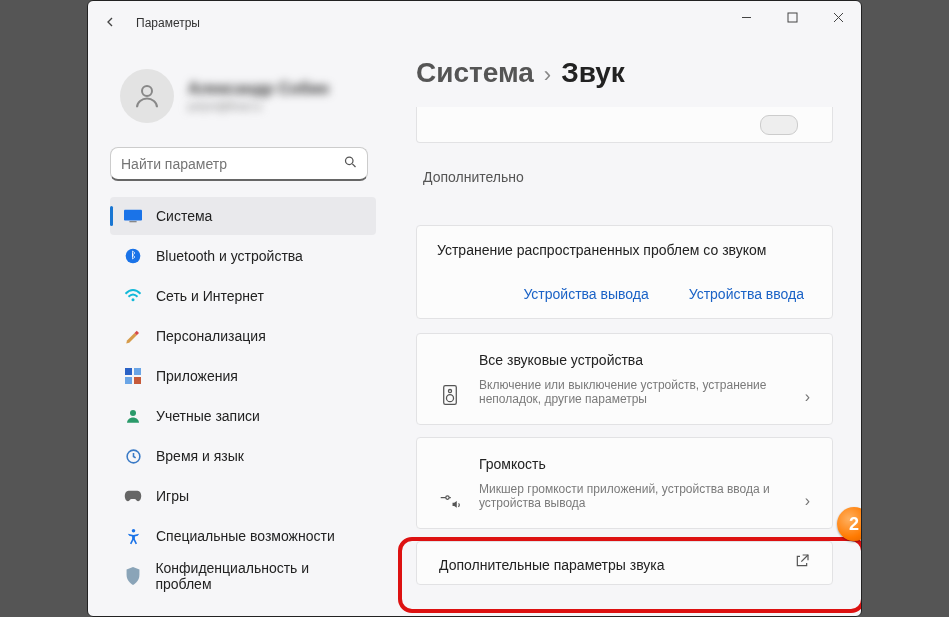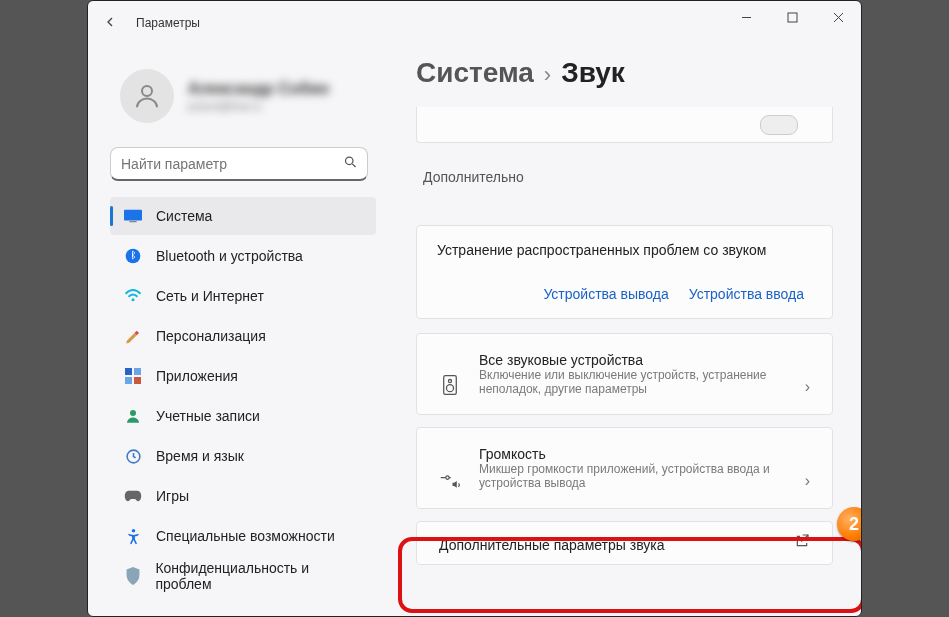--- a/index.html
+++ b/index.html
@@ -36,28 +36,28 @@
   
   .main { flex:1; padding: 12px 28px 0 28px; overflow-y:auto; position:relative;}
   .breadcrumbs { display:flex; align-items:center; gap:10px; font-size:28px; font-weight:600; color:#222; margin-bottom:18px;}
   .bc-parent { color:#555; }
   .bc-sep { color:#888; font-weight:400; font-size:22px; padding-top:4px;}
   .card-partial { border:1px solid #e2e2e4; border-radius:0 0 4px 4px; background:#fcfcfc; height:36px; border-top:none; margin-bottom:26px; position:relative;}
   .card-partial::after{ content:""; position:absolute; right:34px; top:50%; transform:translateY(-50%); width:36px; height:18px; border-radius:9px; background:#eee; border:1px solid #ccc;}
   .section-title { font-size:14px; color:#555; margin: 4px 0 14px 7px;}
   .card { border:1px solid #e2e2e4; border-radius:4px; background:#fcfcfc; padding:16px 20px; margin-bottom:14px;margin-top:40px;}
   .trouble-card { display:flex; flex-direction:column; gap:28px;}
-  .trouble-links { display:flex; justify-content:flex-end; gap:20px; padding-right:8px;}
+  .trouble-links { display:flex; justify-content:flex-end; gap:40px; padding-right:8px;}
   .trouble-links a { color:#1a62c6; text-decoration:none; font-size:14px; cursor:pointer;}
   .row-card { display:flex; align-items:flex-end; gap:18px; padding:18px 22px; border:1px solid #e2e2e4;
     border-radius:4px; background:#fcfcfc; margin-bottom:12px; position:relative; cursor:pointer;}
   .row-icon { width:22px; display:flex; align-items:center; justify-content:center; color:#555;}
   .row-text { flex:1; }
   .row-title { font-size:14px; color:#222;}
-  .row-sub { font-size:12px; color:#7a7a7a; margin-top:0;}
+  .row-sub { font-size:12px; color:#7a7a7a; margin-top:10px;}
   .row-chevron { color:#777; font-size:16px;}
   .highlight-box { position:absolute; border:4px solid #d11; border-radius:14px; pointer-events:none;}
   .callout-badge { position:absolute; width:34px; height:34px; border-radius:50%; background: radial-gradient(circle at 35% 35%, #ffb060, #ff7a00 60%, #d85d00); color:#fff; font-weight:700; font-size:18px; display:flex; align-items:center; justify-content:center; box-shadow:0 1px 2px rgba(0,0,0,.4);}
   .open-icon svg{ stroke:#555;}
 </style>
 </head>
 <body>
 
 <div class="window">
 

